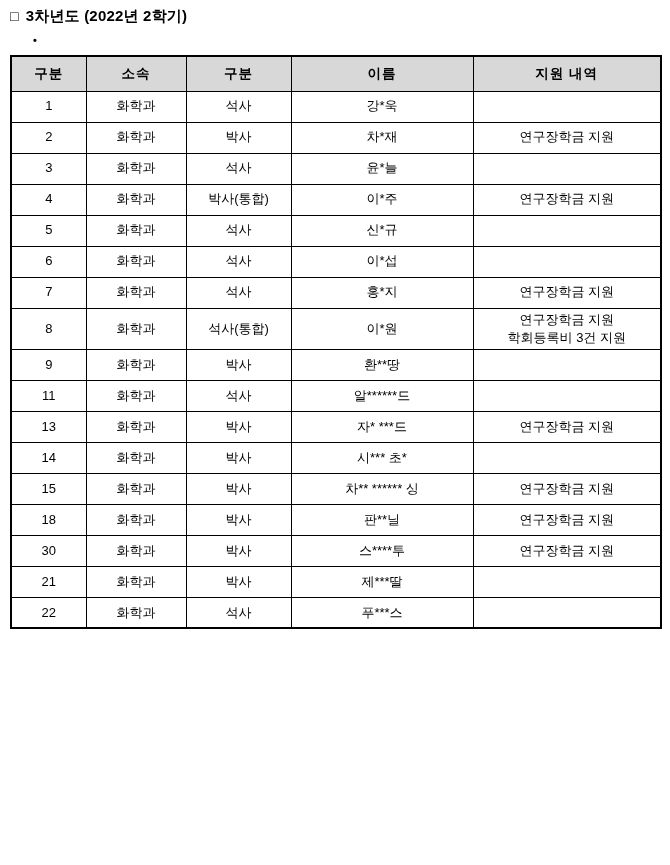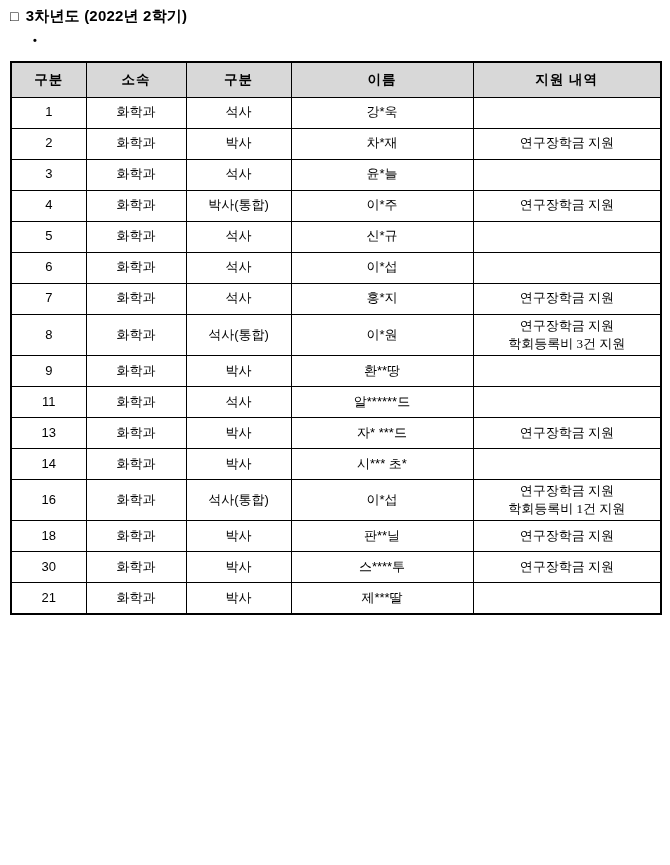--- a/index.html
+++ b/index.html
@@ -36,21 +36,21 @@
     margin: 5px 0 0 23px;
     letter-spacing: 0.2px;
     display: flex;
     align-items: center;
   }
   .bullet-marker {
     font-size: 11px;
     margin-right: 6px;
   }
   table.students {
-    margin-top: 11px;
+    margin-top: 5px;
     width: 650px;
     border-collapse: collapse;
     table-layout: fixed;
     border: 2px solid #000000;
   }
   table.students col.c1 { width: 75px; }
   table.students col.c2 { width: 100px; }
   table.students col.c3 { width: 105px; }
   table.students col.c4 { width: 182px; }
   table.students col.c5 { width: 188px; }
@@ -69,21 +69,20 @@
     letter-spacing: 1px;
   }
   table.students td {
     font-size: 13px;
     height: 31px;
     line-height: 1.4;
   }
   td.cell-support {
     white-space: pre-line;
     line-height: 1.5;
-    font-family: Liberation Serif, serif;
   }
 </style>
 </head>
 <body>
 
 <div class="page">
 
   <div class="title-line">
     <span class="title-marker">□</span>
     <span>3차년도 (2022년 2학기)</span>
@@ -203,29 +202,28 @@
   </tr>
 
   <tr>
     <td class="cell-no">14</td>
     <td class="cell-dept">화학과</td>
     <td class="cell-degree">박사</td>
     <td class="cell-name">시*** 초*</td>
     <td class="cell-support"></td>
   </tr>
 
-
-  <tr>
-    <td class="cell-no">16</td>
-    <td class="cell-dept">화학과</td>
-    <td class="cell-degree">석사(통합)</td>
-    <td class="cell-name">이*섭</td>
-    <td class="cell-support">연구장학금 지원
-학회등록비 1건 지원</td>
-  </tr>
+  <tr>
+    <td class="cell-no">15</td>
+    <td class="cell-dept">화학과</td>
+    <td class="cell-degree">박사</td>
+    <td class="cell-name">차** ****** 싱</td>
+    <td class="cell-support">연구장학금 지원</td>
+  </tr>
+
 
 
   <tr>
     <td class="cell-no">18</td>
     <td class="cell-dept">화학과</td>
     <td class="cell-degree">박사</td>
     <td class="cell-name">판**닐</td>
     <td class="cell-support">연구장학금 지원</td>
   </tr>
 
@@ -239,17 +237,24 @@
   </tr>
 
   <tr>
     <td class="cell-no">21</td>
     <td class="cell-dept">화학과</td>
     <td class="cell-degree">박사</td>
     <td class="cell-name">제***딸</td>
     <td class="cell-support"></td>
   </tr>
 
+  <tr>
+    <td class="cell-no">22</td>
+    <td class="cell-dept">화학과</td>
+    <td class="cell-degree">석사</td>
+    <td class="cell-name">푸***스</td>
+    <td class="cell-support"></td>
+  </tr>
 
 </tbody>
   </table>
 
 </div>
 
 </body></html>

